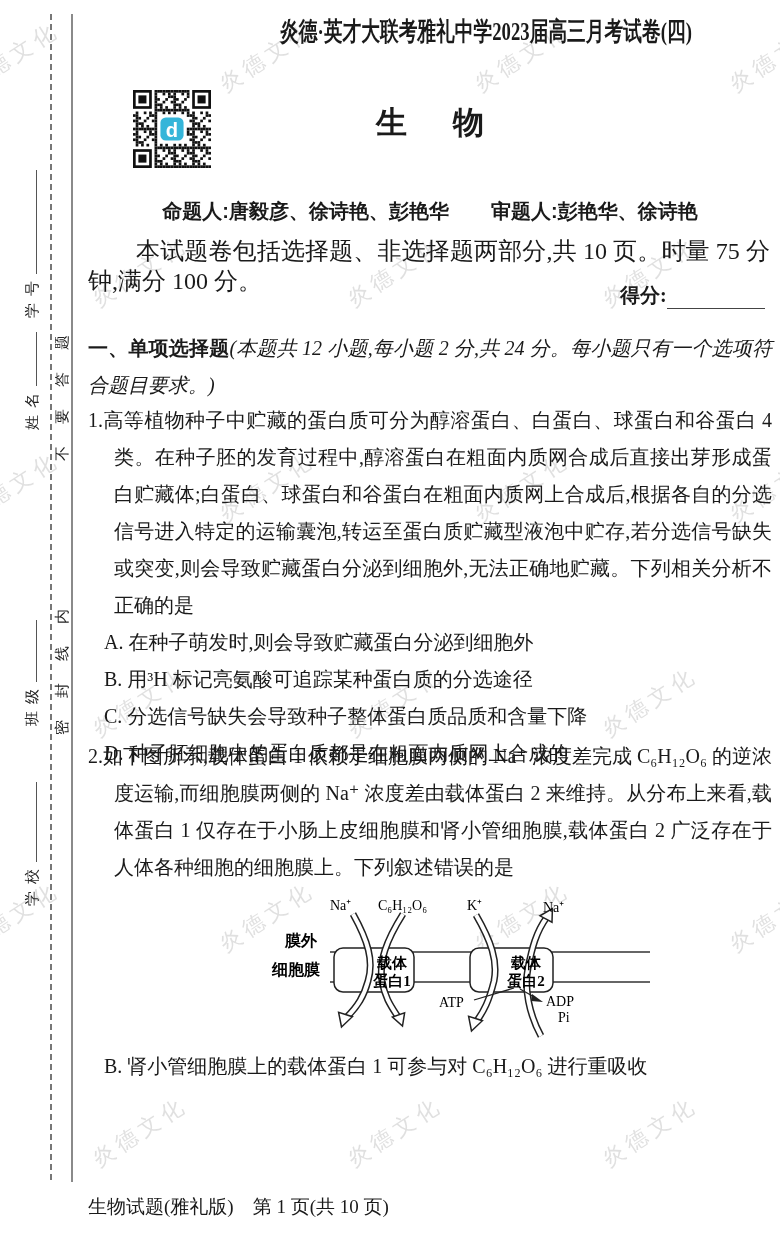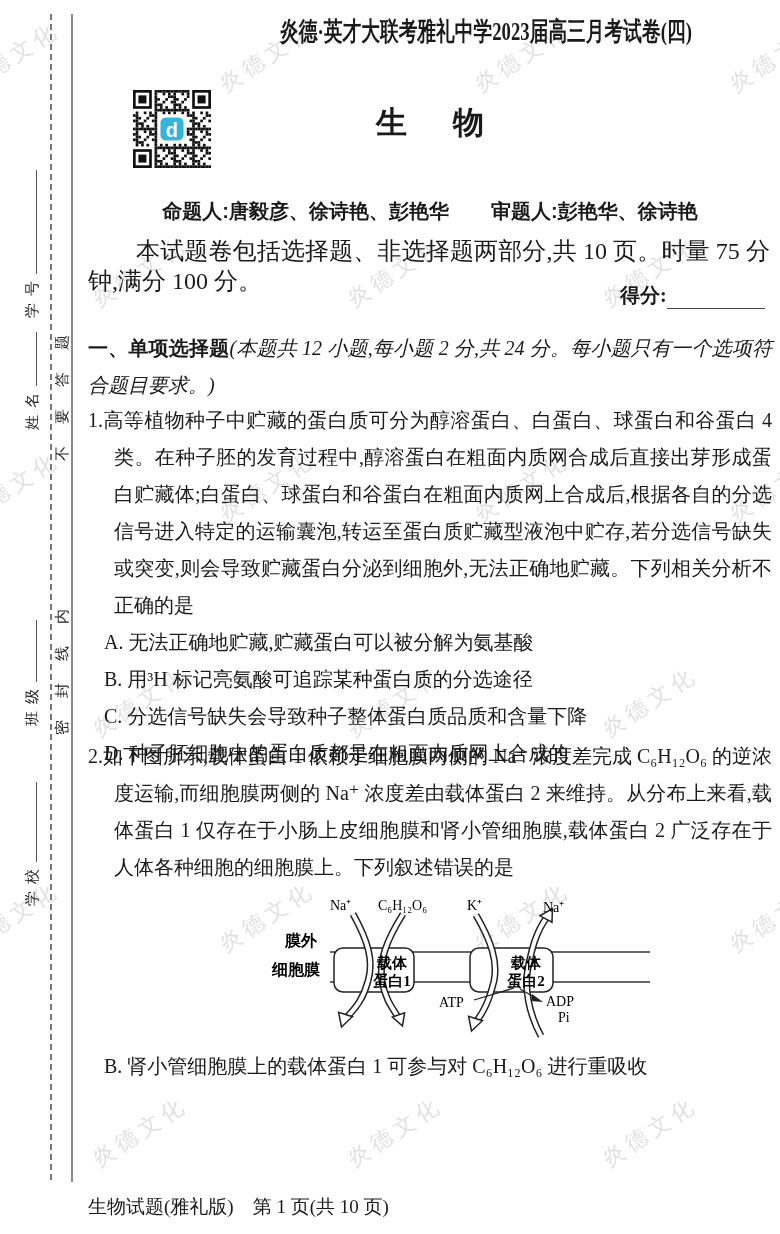--- a/index.html
+++ b/index.html
@@ -436,21 +436,21 @@
 
 <div class="section-heading">
   <span class="h-bold">一、单项选择题</span><span class="h-note">(本题共 12 小题,每小题 2 分,共 24 分。每小题只有一个选项符合题目要求。)</span>
 </div>
 
 <div class="question" id="question-1">
   <div class="stem">
     <span class="qnum">1.</span><span>高等植物种子中贮藏的蛋白质可分为醇溶蛋白、白蛋白、球蛋白和谷蛋白 4 类。在种子胚的发育过程中,醇溶蛋白在粗面内质网合成后直接出芽形成蛋白贮藏体;白蛋白、球蛋白和谷蛋白在粗面内质网上合成后,根据各自的分选信号进入特定的运输囊泡,转运至蛋白质贮藏型液泡中贮存,若分选信号缺失或突变,则会导致贮藏蛋白分泌到细胞外,无法正确地贮藏。下列相关分析不正确的是</span>
   </div>
   <div class="options">
-    <div class="option">A. 无法正确地贮藏,贮藏蛋白可以被分解为氨基酸</div>
+    <div class="option">A. 在种子萌发时,则会导致贮藏蛋白分泌到细胞外</div>
     <div class="option">B. 用³H 标记亮氨酸可追踪某种蛋白质的分选途径</div>
     <div class="option">C. 分选信号缺失会导致种子整体蛋白质品质和含量下降</div>
     <div class="option">D. 种子胚细胞中的蛋白质都是在粗面内质网上合成的</div>
   </div>
 </div>
 
 <div class="question" id="question-2">
   <div class="stem">
     <span class="qnum">2.</span><span>如下图所示,载体蛋白 1 依赖于细胞膜两侧的 Na⁺ 浓度差完成 C₆H₁₂O₆ 的逆浓度运输,而细胞膜两侧的 Na⁺ 浓度差由载体蛋白 2 来维持。从分布上来看,载体蛋白 1 仅存在于小肠上皮细胞膜和肾小管细胞膜,载体蛋白 2 广泛存在于人体各种细胞的细胞膜上。下列叙述错误的是</span>
   </div>

